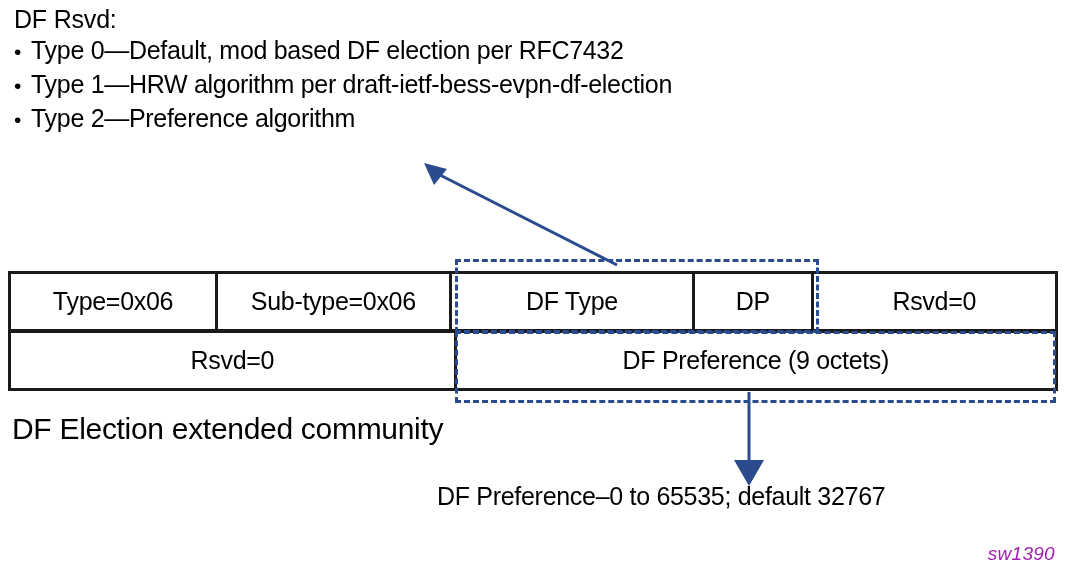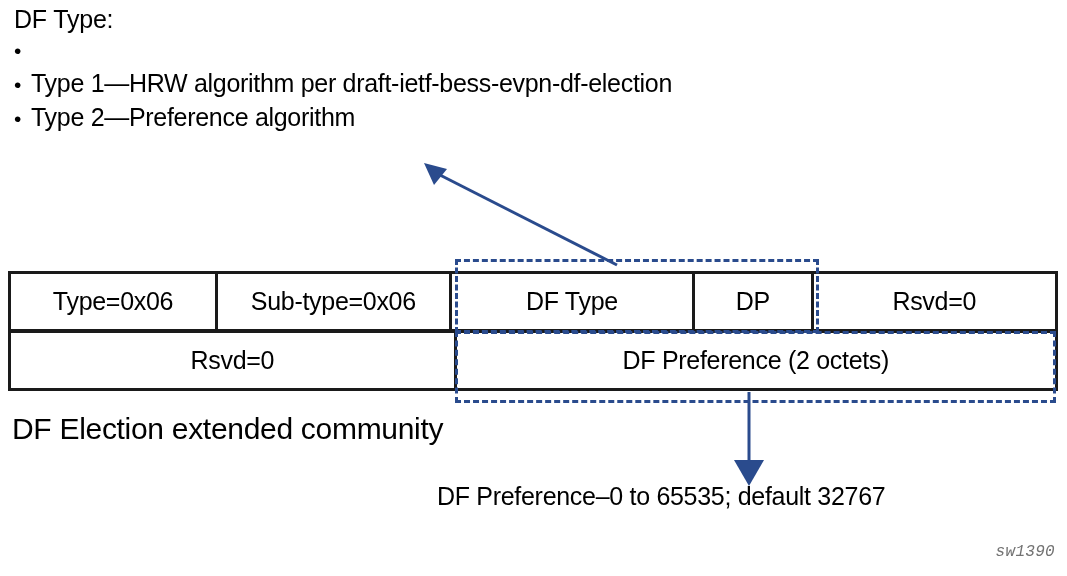--- a/index.html
+++ b/index.html
@@ -147,35 +147,36 @@
     font-size: 25px;
     letter-spacing: -0.3px;
     white-space: nowrap;
   }
 
   
   #figure-id {
     position: absolute;
     right: 12px;
     top: 543px;
-    font-family: Liberation Mono, monospace;
+    font-family: Liberation Sans, sans-serif;
     font-style: italic;
-    font-size: 16px;
-    color: #737373;
+    font-size: 19px;
+    color: #a21caf;
     letter-spacing: 0.3px;
   }
 </style>
 </head>
 <body>
 
 <div id="notes">
-  <div id="notes-title">DF Type:</div>
+  <div id="notes-title">DF Rsvd:</div>
 
   <div class="note-item">
     <span class="note-bullet">•</span>
+    <span class="note-text">Type 0—Default, mod based DF election per RFC7432</span>
   </div>
 
   <div class="note-item">
     <span class="note-bullet">•</span>
     <span class="note-text">Type 1—HRW algorithm per draft-ietf-bess-evpn-df-election</span>
   </div>
 
   <div class="note-item">
     <span class="note-bullet">•</span>
     <span class="note-text">Type 2—Preference algorithm</span>
@@ -192,21 +193,21 @@
   <div class="prow" id="prow1">
     <div class="pcell" id="cell-type">Type=0x06</div>
     <div class="pcell" id="cell-subtype">Sub-type=0x06</div>
     <div class="pcell" id="cell-dftype">DF Type</div>
     <div class="pcell" id="cell-dp">DP</div>
     <div class="pcell last" id="cell-rsvd1">Rsvd=0</div>
   </div>
 
   <div class="prow" id="prow2">
     <div class="pcell" id="cell-rsvd2">Rsvd=0</div>
-    <div class="pcell last" id="cell-dfpref">DF Preference (2 octets)</div>
+    <div class="pcell last" id="cell-dfpref">DF Preference (9 octets)</div>
   </div>
 
 </div>
 
 <div class="dashbox" id="dash-upper"></div>
 <div class="dashbox" id="dash-lower"></div>
 
 <svg id="arrow-down-svg" viewBox="0 0 44 100" xmlns="http://www.w3.org/2000/svg">
   <line x1="21" y1="2" x2="21" y2="74" stroke="#2a4b8d" stroke-width="3"></line>
   <polygon points="6,70 36,70 21,96" fill="#2a4b8d"></polygon>

